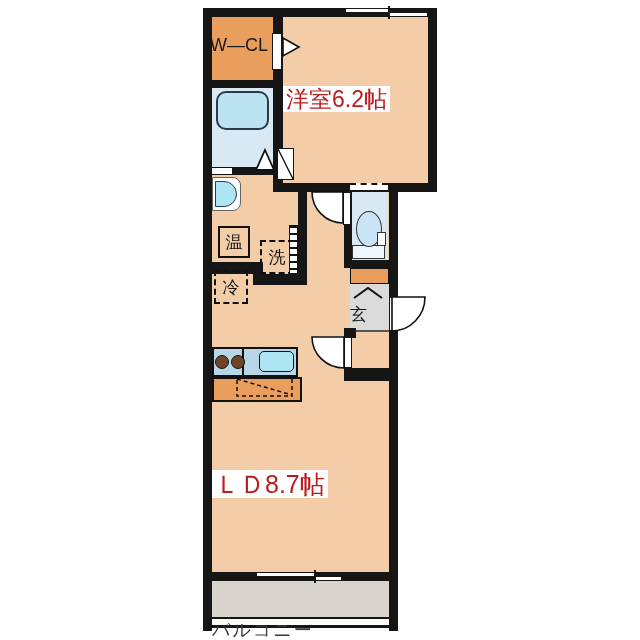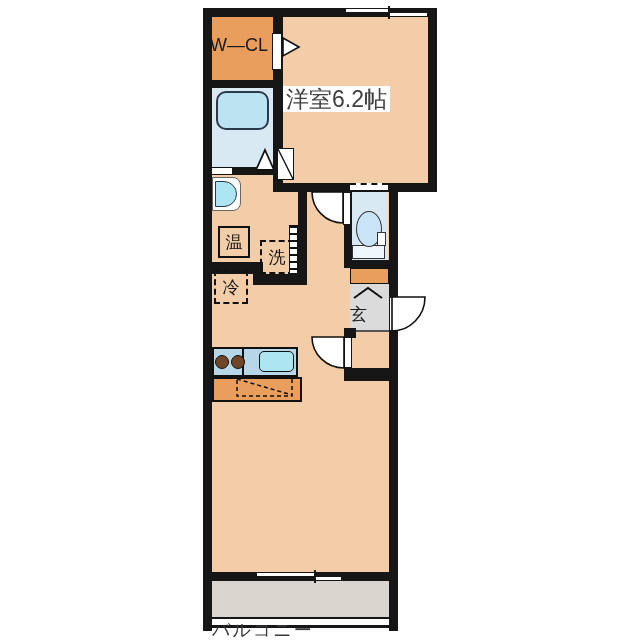--- a/index.html
+++ b/index.html
@@ -8,21 +8,21 @@
   .abs{position:absolute;box-sizing:border-box;}
   .floor{background:var(--floor);z-index:1;}
   .room{z-index:2;}
   .wall{background:var(--wall);z-index:3;}
   .fix{z-index:4;}
   .win{background:#fff;border:1px solid var(--wall);z-index:4;}
   .tick{background:var(--wall);z-index:5;}
   svg.overlay{position:absolute;left:0;top:0;z-index:5;pointer-events:none;}
   .leaf{background:#fff;border:1.4px solid var(--wall);z-index:5;}
   .lblwrap{z-index:6;display:flex;align-items:center;}
-  .lbl{background:#fff;padding:0 3px;line-height:1.15;color:#404040;white-space:nowrap;}
+  .lbl{background:#fff;padding:0 3px;line-height:1.15;color:#b91c1c;white-space:nowrap;}
   .lbl-plain{color:#1a1a1a;white-space:nowrap;z-index:6;}
   .minibox{z-index:4;display:flex;align-items:center;justify-content:center;
            font-size:17px;color:#111;}
   .dashed{border:2px dashed #111;}
   .solidbox{border:2px solid #111;}
 </style>
 </head>
 <body>
 
 <div id="plan">
@@ -107,20 +107,23 @@
     <path d="M265,150 L274,170 L256,170 Z" fill="#fff" stroke="#111" stroke-width="1.8"></path>
     <line x1="278" y1="149" x2="293" y2="179" stroke="#111" stroke-width="1.4"></line>
     <rect x="237" y="378" width="55" height="18" fill="none" stroke="#111" stroke-width="1.5" stroke-dasharray="4 3"></rect>
     <line x1="237" y1="379" x2="292" y2="395" stroke="#111" stroke-width="1.5" stroke-dasharray="4 3"></line>
     <path d="M354,298 L368,288 L382,298" fill="none" stroke="#111" stroke-width="2"></path>
   </svg>
 
   <div class="abs lblwrap" style="left:283px;top:84px;width:145px;height:30px;">
     <span class="lbl" style="font-size:23px;">洋室6.2帖</span>
   </div>
+  <div class="abs lblwrap" style="left:212px;top:467px;width:177px;height:34px;">
+    <span class="lbl" style="font-size:25px;">ＬＤ8.7帖</span>
+  </div>
   <div class="abs lblwrap" style="left:212px;top:617px;width:177px;height:26px;">
     <span class="lbl-plain" style="font-size:18px;letter-spacing:2px;color:#3a3a3a;">バルコニー</span>
   </div>
   <div class="abs lblwrap" style="left:210px;top:33px;width:62px;height:24px;">
     <span class="lbl-plain" style="font-size:18px;">W―CL</span>
   </div>
   <div class="abs lblwrap" style="left:350px;top:302px;width:39px;height:24px;">
     <span class="lbl-plain" style="font-size:17px;">玄</span>
   </div>
 

